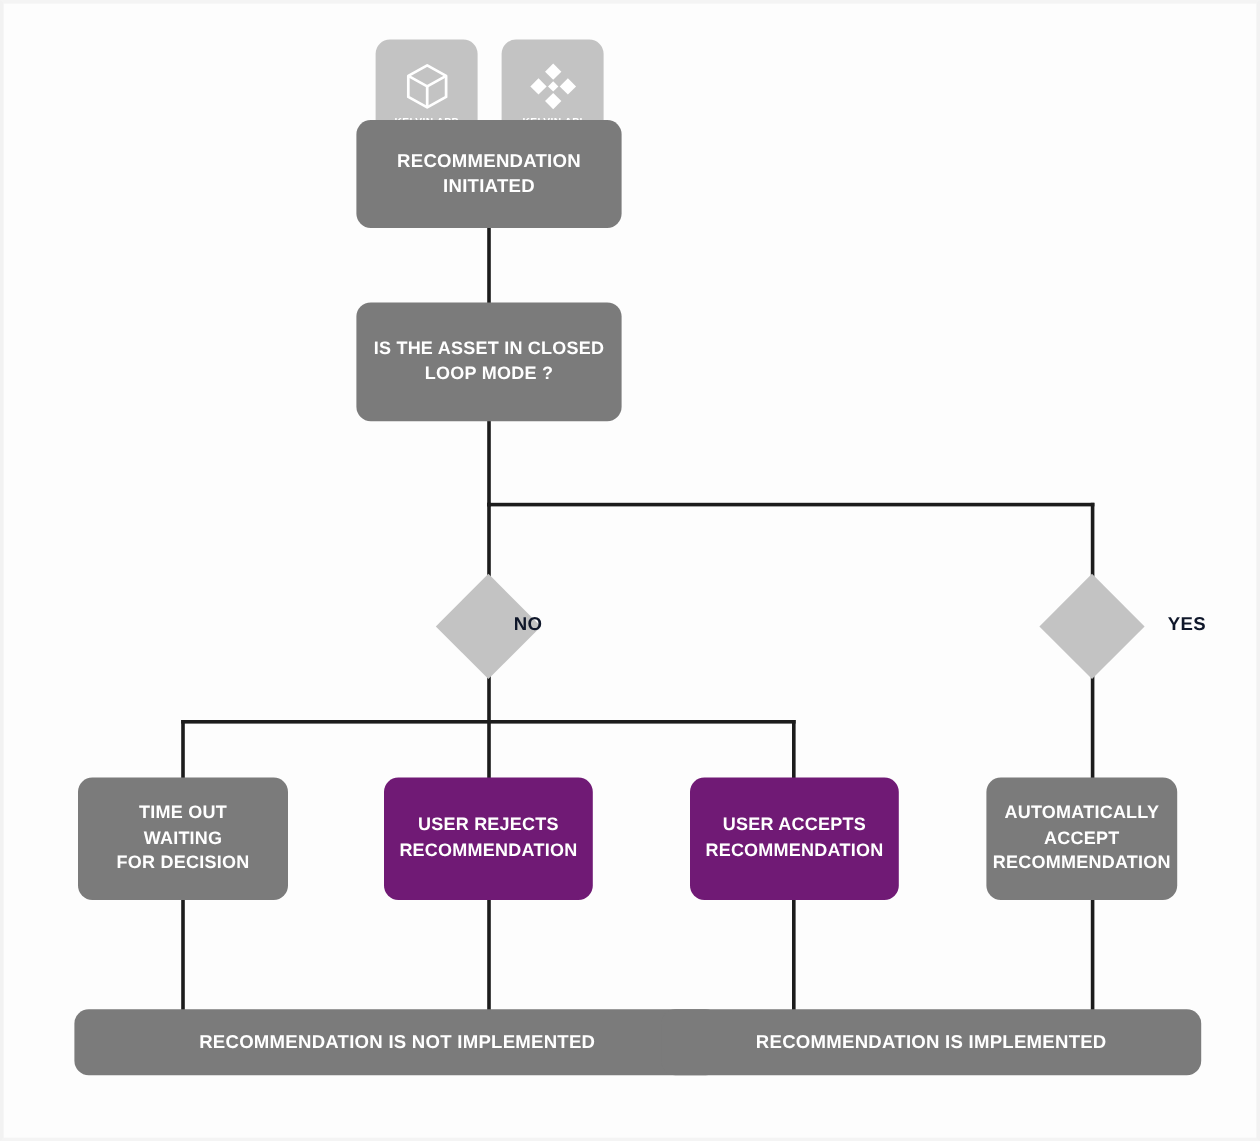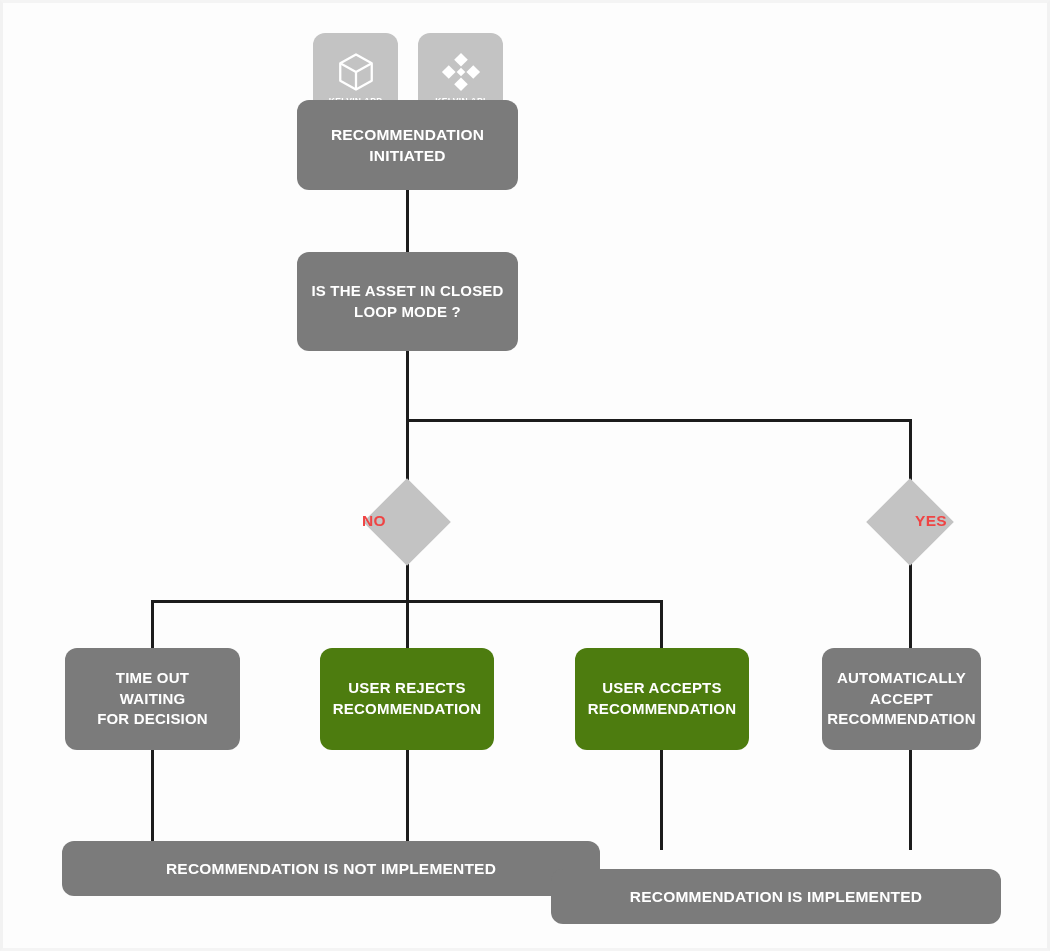--- a/index.html
+++ b/index.html
@@ -36,21 +36,21 @@
     align-items: center;
     justify-content: center;
     text-align: center;
     color: #ffffff;
     font-weight: bold;
     letter-spacing: 0.2px;
     line-height: 1.38;
     z-index: 5;
   }
   .node.gray  { background: #7b7b7b; }
-  .node.blue  { background: #4d7c0f; }
+  .node.blue  { background: #701a75; }
 
   .badge {
     position: absolute;
     box-sizing: border-box;
     width: 85px;
     height: 84px;
     border-radius: 12px;
     background: #c3c3c3;
     z-index: 3;
     display: flex;
@@ -75,22 +75,22 @@
     position: absolute;
     width: 62px;
     height: 62px;
     background: #c3c3c3;
     transform: rotate(45deg);
     z-index: 6;
   }
   .diamond-label {
     position: absolute;
     width: 90px;
-    text-align: left;
-    color: #ef4444;
+    text-align: right;
+    color: #0f172a;
     font-size: 15.5px;
     font-weight: bold;
     letter-spacing: 0.3px;
     z-index: 7;
   }
 
   .edge {
     position: absolute;
     background: #1c1c1c;
     z-index: 1;
@@ -193,21 +193,21 @@
       <div>AUTOMATICALLY</div>
       <div>ACCEPT</div>
       <div>RECOMMENDATION</div>
     </div>
   </div>
 
   <div class="node gray" style="left:62px; top:841px; width:538px; height:55px; font-size:15.5px;">
     <div>RECOMMENDATION IS NOT IMPLEMENTED</div>
   </div>
 
-  <div class="node gray" style="left:551px; top:841px; width:450px; height:55px; font-size:15.5px;margin-top:28px;">
+  <div class="node gray" style="left:551px; top:841px; width:450px; height:55px; font-size:15.5px;">
     <div>RECOMMENDATION IS IMPLEMENTED</div>
   </div>
 
   <div class="diamond" style="left:376px; top:491px;"></div>
   <div class="diamond-label" style="left:362px; top:512px;">NO</div>
 
   <div class="diamond" style="left:879px; top:491px;"></div>
   <div class="diamond-label" style="left:915px; top:512px;">YES</div>
 
 </div>

